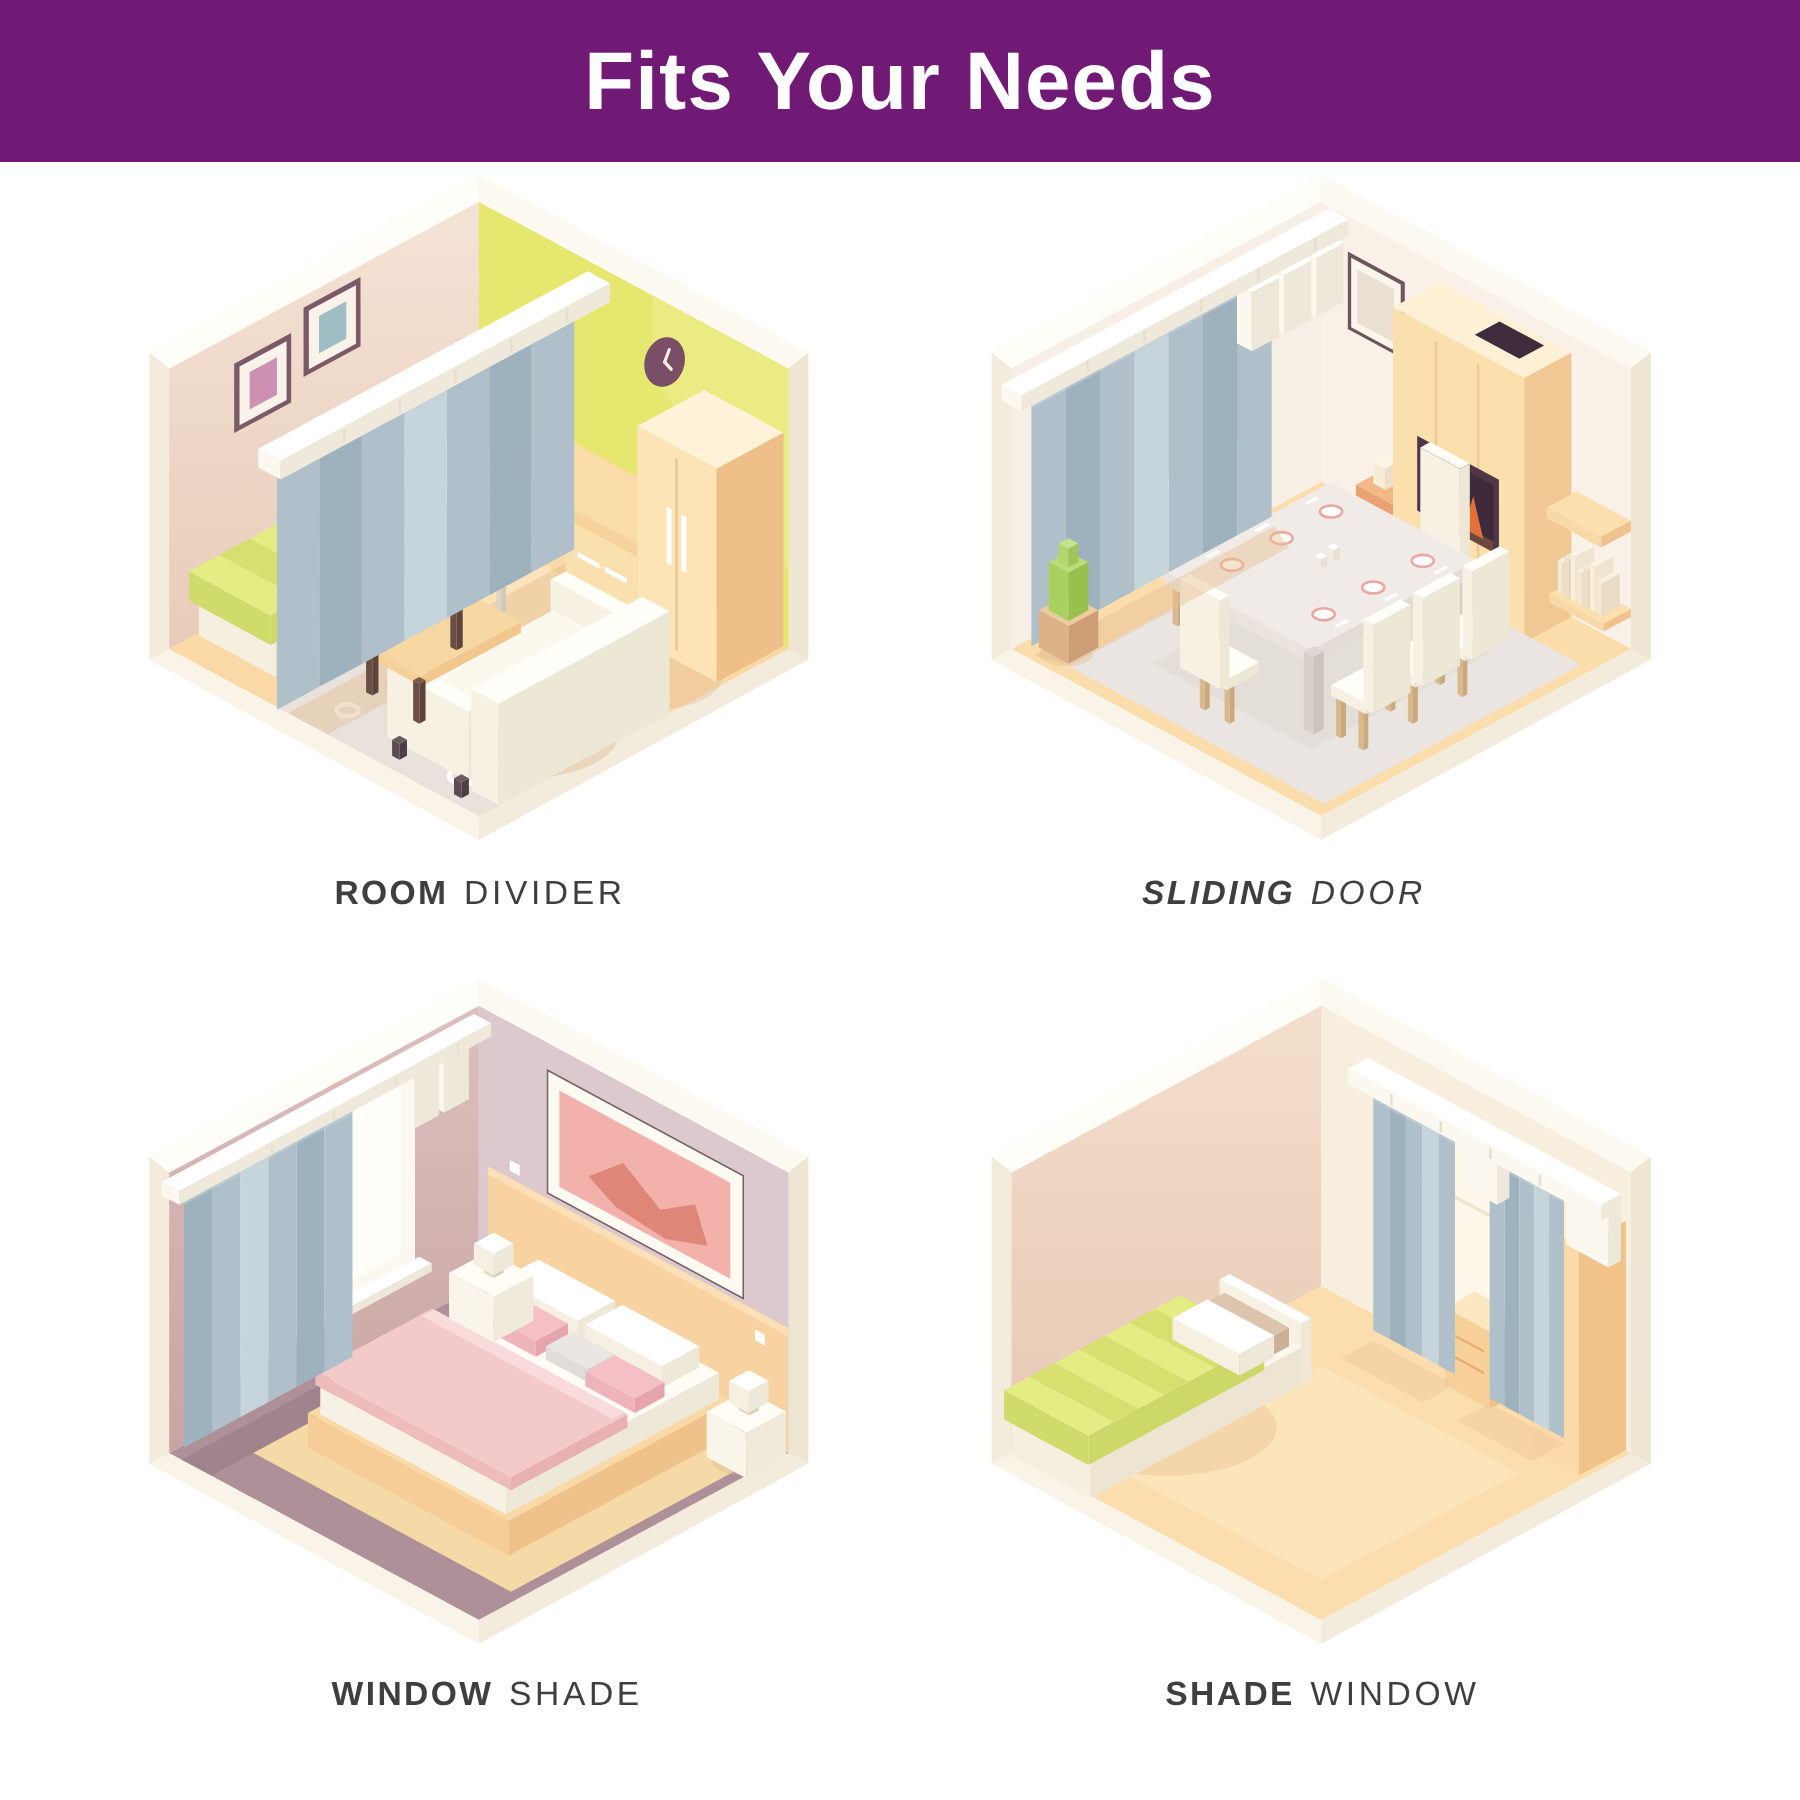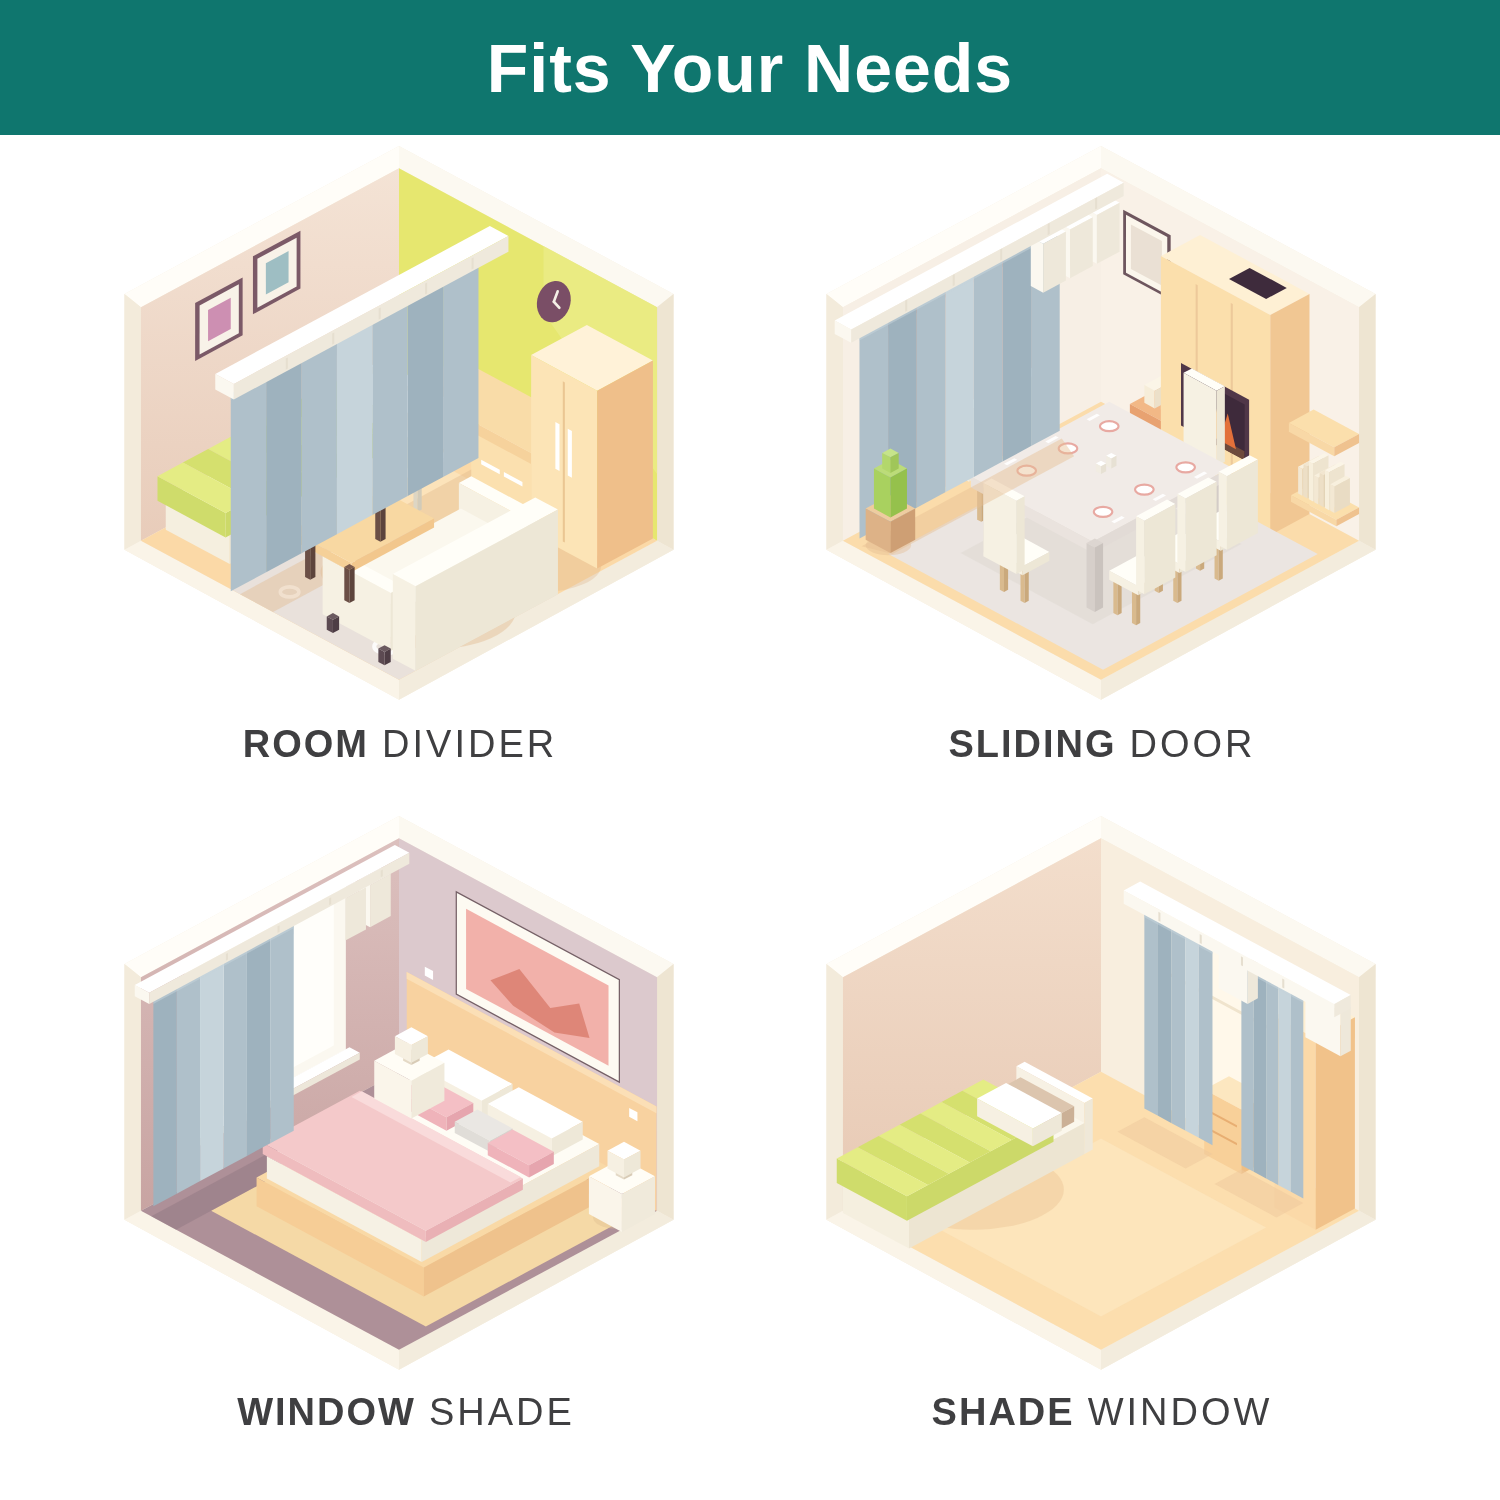--- a/index.html
+++ b/index.html
@@ -6,34 +6,34 @@
   body{width:1500px;height:1500px;position:relative;overflow:hidden;
        font-family:"Liberation Sans",sans-serif;}
   .header{position:absolute;left:0;top:0;width:1500px;height:135px;
           display:flex;align-items:center;justify-content:center;}
   .title{margin:0;font-size:68px;font-weight:700;letter-spacing:1px;}
   .scene{position:absolute;width:578px;height:556px;display:block;}
   #scene1{left:110px;top:146px;}
   #scene2{left:812px;top:146px;}
   #scene3{left:110px;top:816px;}
   #scene4{left:812px;top:816px;}
-  .label{position:absolute;width:580px;text-align:center;font-size:38px;
+  .label{position:absolute;width:580px;text-align:center;font-size:28px;
          letter-spacing:2px;line-height:44px;white-space:nowrap;}
   .label .w1{font-weight:700;}
   .label .w2{font-weight:400;letter-spacing:3px;margin-left:13px;}
   #label1{left:110px;top:722px;}
-  #label2{left:812px;top:722px;}
+  #label2{left:780px;top:722px;font-style:italic;}
   #label3{left:116px;top:1390px;}
   #label4{left:812px;top:1390px;}
 </style>
 </head>
 <body>
 
 <div class="page">
-  <header class="header" style="background-color: #0f766e; color: rgb(255, 255, 255);">
+  <header class="header" style="background-color: #701a75; color: rgb(255, 255, 255);">
     <h1 class="title">Fits Your Needs</h1>
   </header>
 
   <svg id="scene1" class="scene" viewBox="0 0 560 500" preserveAspectRatio="none">
       <defs>
         <linearGradient id="g1left" x1="0" y1="0" x2="0" y2="1">
           <stop offset="0" stop-color="#f4e3d5"></stop>
           <stop offset="1" stop-color="#e8ccba"></stop>
         </linearGradient>
       </defs>

